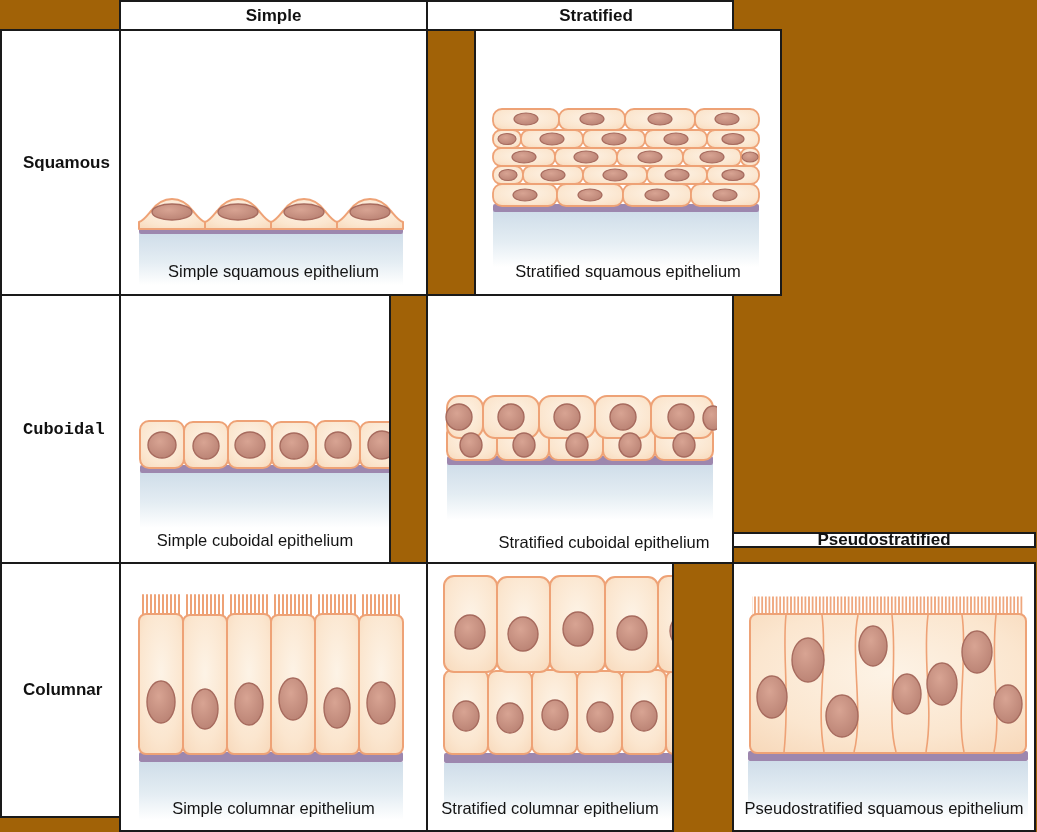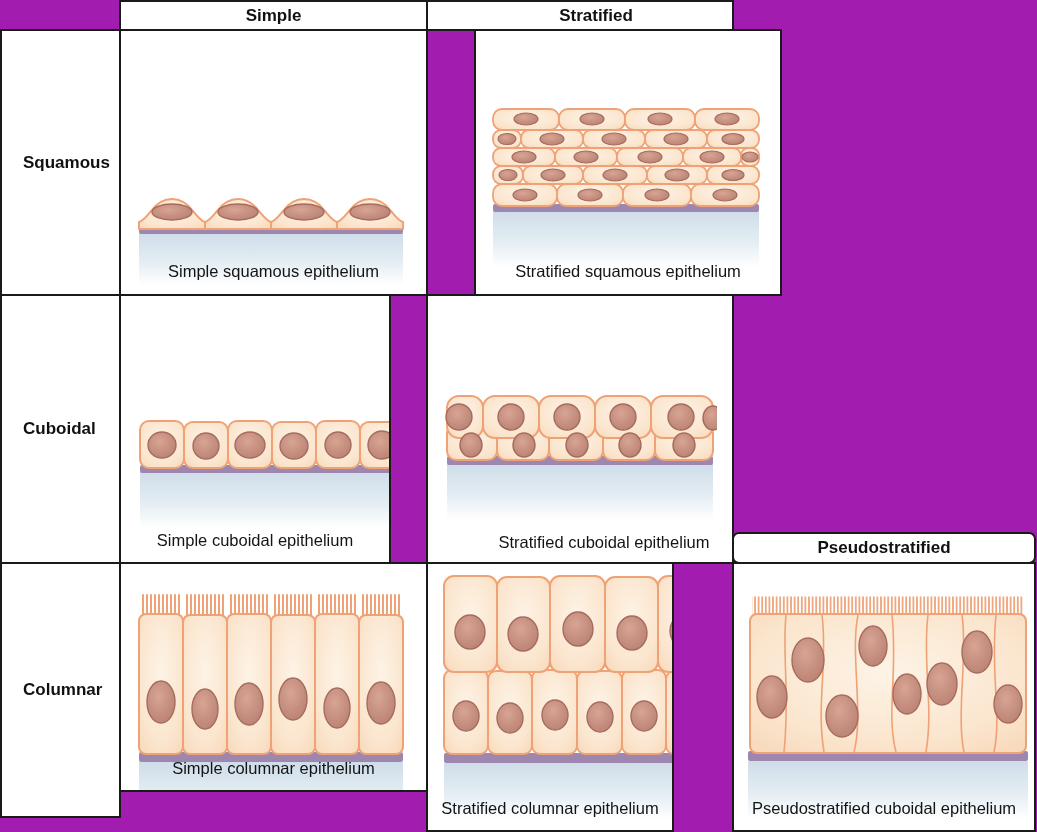--- a/index.html
+++ b/index.html
@@ -1,17 +1,17 @@
 <!DOCTYPE html>
 <html><head>
 <meta charset="utf-8">
 <style>
   html,body{margin:0;padding:0;background:#ffffff;}
   body{font-family:"Liberation Sans", sans-serif; color:#111;}
-  #canvas{position:relative;width:1037px;height:832px;background:#a21caf;overflow:hidden;}
+  #canvas{position:relative;width:1037px;height:832px;background:#a16207;overflow:hidden;}
   .box{position:absolute;border:2px solid #1a1a1a;background:#fff;box-sizing:border-box;}
   .col-header{display:flex;align-items:center;justify-content:center;font-weight:bold;font-size:17px;}
   .row-label{display:flex;align-items:center;justify-content:flex-start;font-weight:bold;font-size:17px;padding-left:21px;}
   .tissue-cell{overflow:hidden;}
   .caption{position:absolute;left:0;right:0;text-align:center;font-size:16.5px;color:#141414;}
   .illus{position:absolute;}
 </style>
 </head>
 <body>
 
@@ -41,28 +41,28 @@
       </pattern>
     </defs>
   </svg>
 
   <div class="box col-header" style="left:119px;top:0;width:309px;height:31px;">
     <span>Simple</span>
   </div>
   <div class="box col-header" style="left:426px;top:0;width:308px;height:31px;padding-left:32px;">
     <span>Stratified</span>
   </div>
-  <div class="box col-header" style="left:732px;top:532px;width:304px;height:32px;border-radius:7px;">
+  <div class="box col-header" style="left:732px;top:532px;width:304px;height:16px;">
     <span>Pseudostratified</span>
   </div>
 
   <div class="box row-label" style="left:0;top:29px;width:121px;height:267px;">
     <span>Squamous</span>
   </div>
-  <div class="box row-label" style="left:0;top:294px;width:121px;height:270px;">
+  <div class="box row-label" style="left:0;top:294px;width:121px;height:270px;font-family:Liberation Mono, monospace;">
     <span>Cuboidal</span>
   </div>
   <div class="box row-label" style="left:0;top:562px;width:121px;height:256px;">
     <span>Columnar</span>
   </div>
 
   <div class="box tissue-cell" style="left:119px;top:29px;width:309px;height:267px;">
     <svg class="illus" style="left:16px;top:140px;" width="270" height="118" viewBox="0 0 270 118">
       <rect x="2" y="62" width="264" height="52" fill="url(#baseGrad)"></rect>
       <rect x="2" y="55" width="264" height="8" rx="2" fill="#9d87ae"></rect>
@@ -190,21 +190,21 @@
           <ellipse cx="66" cy="23" rx="13" ry="13"></ellipse>
         <ellipse cx="122" cy="23" rx="13" ry="13"></ellipse>
           <ellipse cx="178" cy="23" rx="13" ry="13"></ellipse>
         <ellipse cx="236" cy="23" rx="13" ry="13"></ellipse>
           <ellipse cx="268" cy="24" rx="10" ry="12"></ellipse>
       </g>
     </svg>
     <div class="caption" style="bottom:10px;margin-left:48px;">Stratified cuboidal epithelium</div>
   </div>
 
-  <div class="box tissue-cell" style="left:119px;top:562px;width:309px;height:230px;">
+  <div class="box tissue-cell" style="left:119px;top:562px;width:309px;height:270px;">
     <svg class="illus" style="left:16px;top:28px;" width="270" height="238" viewBox="0 0 270 238">
       <rect x="2" y="170" width="264" height="58" fill="url(#baseGrad)"></rect>
       <rect x="2" y="160" width="264" height="10" rx="2" fill="#9d87ae"></rect>
       <g>
         <rect x="4" y="0" width="40" height="26" fill="url(#ciliaPat)"></rect>
         <rect x="48" y="0" width="40" height="26" fill="url(#ciliaPat)"></rect>
         <rect x="92" y="0" width="40" height="26" fill="url(#ciliaPat)"></rect>
         <rect x="136" y="0" width="40" height="26" fill="url(#ciliaPat)"></rect>
         <rect x="180" y="0" width="40" height="26" fill="url(#ciliaPat)"></rect>
         <rect x="224" y="0" width="40" height="26" fill="url(#ciliaPat)"></rect>
@@ -284,16 +284,16 @@
         <ellipse cx="26" cy="103" rx="15" ry="21"></ellipse>
         <ellipse cx="62" cy="66" rx="16" ry="22"></ellipse>
         <ellipse cx="96" cy="122" rx="16" ry="21"></ellipse>
         <ellipse cx="127" cy="52" rx="14" ry="20"></ellipse>
         <ellipse cx="161" cy="100" rx="14" ry="20"></ellipse>
         <ellipse cx="196" cy="90" rx="15" ry="21"></ellipse>
         <ellipse cx="231" cy="58" rx="15" ry="21"></ellipse>
         <ellipse cx="262" cy="110" rx="14" ry="19"></ellipse>
       </g>
     </svg>
-    <div class="caption" style="bottom:12px;">Pseudostratified cuboidal epithelium</div>
+    <div class="caption" style="bottom:12px;">Pseudostratified squamous epithelium</div>
   </div>
 
 </div>
 
 </body></html>

